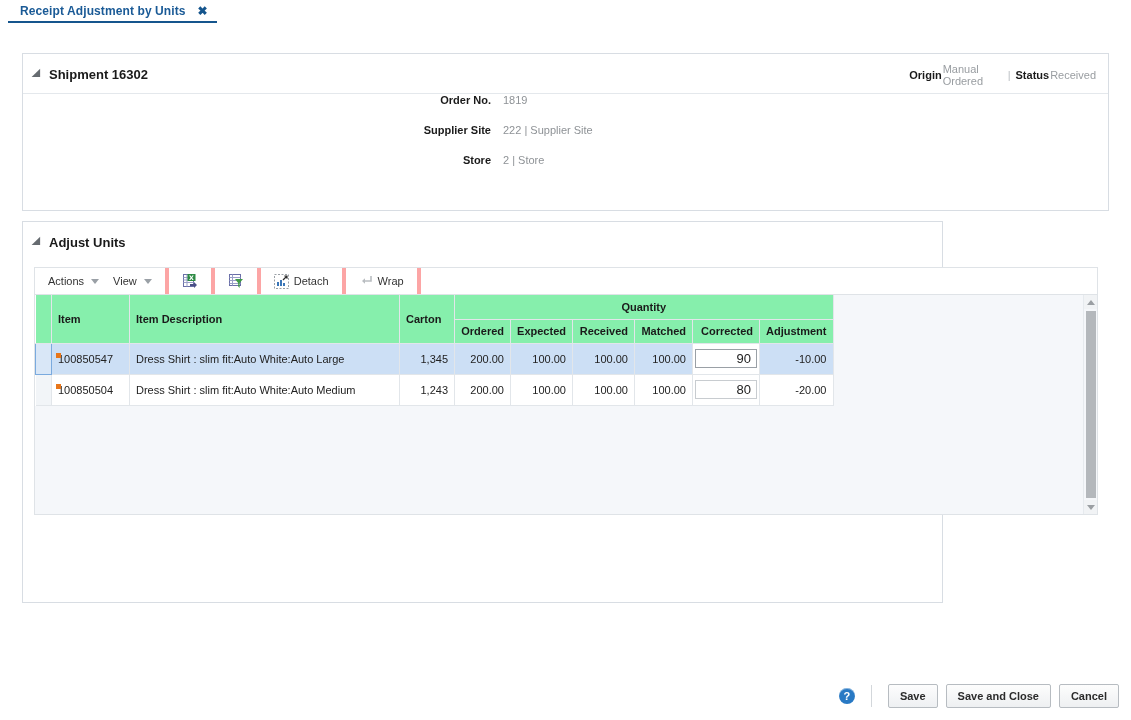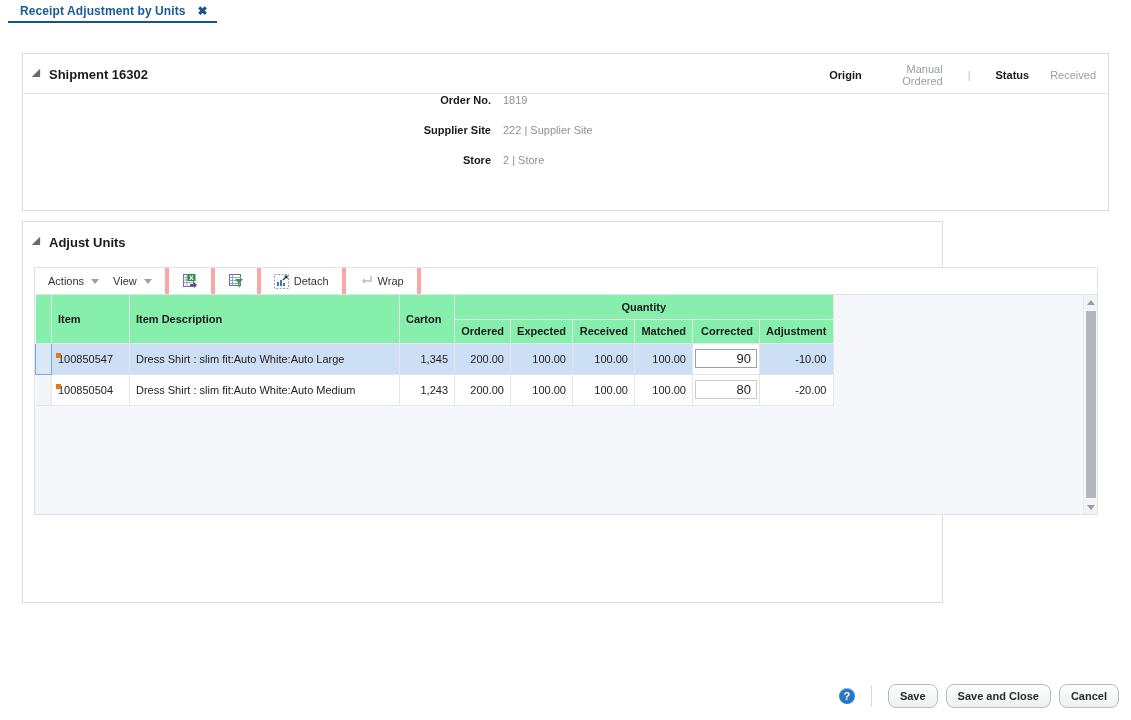--- a/index.html
+++ b/index.html
@@ -72,21 +72,20 @@
     border: 1px solid #d8dde3;
     box-sizing: border-box;
   }
   .panel-header {
     height: 40px;
     display: flex;
     align-items: center;
     padding: 0 14px 0 12px;
     box-sizing: border-box;
     position: relative;
-    text-align: right;
   }
   .disclosure {
     width: 0; height: 0;
     border-left: 6px solid #666b70;
     border-top: 6px solid transparent;
     border-bottom: 6px solid transparent;
     transform: rotate(45deg);
     margin-right: 8px;
     margin-top: 2px;
     cursor: pointer;
@@ -106,21 +105,21 @@
     background: #e4e8ec;
   }
 
   
   .hdr-meta {
     position: absolute;
     right: 12px;
     top: 9px;
     display: flex;
     align-items: center;
-    gap: 21px;
+    gap: 1px;
     font-size: 11px;
   }
   .meta-label {
     font-weight: bold;
     color: #1a1a1a;
     white-space: nowrap;
   }
   .meta-value {
     color: #999da1;
     white-space: normal;
@@ -354,21 +353,21 @@
     height: 22px;
     background: #d3d7db;
     margin: 0 8px;
   }
   .btn {
     min-width: 42px;
     height: 24px;
     padding: 0 11px;
     background: linear-gradient(#fdfdfd, #eef0f2);
     border: 1px solid #b7bcc1;
-    border-radius: 8px;
+    border-radius: 2px;
     font-size: 11px;
     font-weight: bold;
     color: #2b2b2b;
     cursor: pointer;
     font-family: "Liberation Sans", sans-serif;
     display: flex;
     align-items: center;
     justify-content: center;
     white-space: nowrap;
   }

